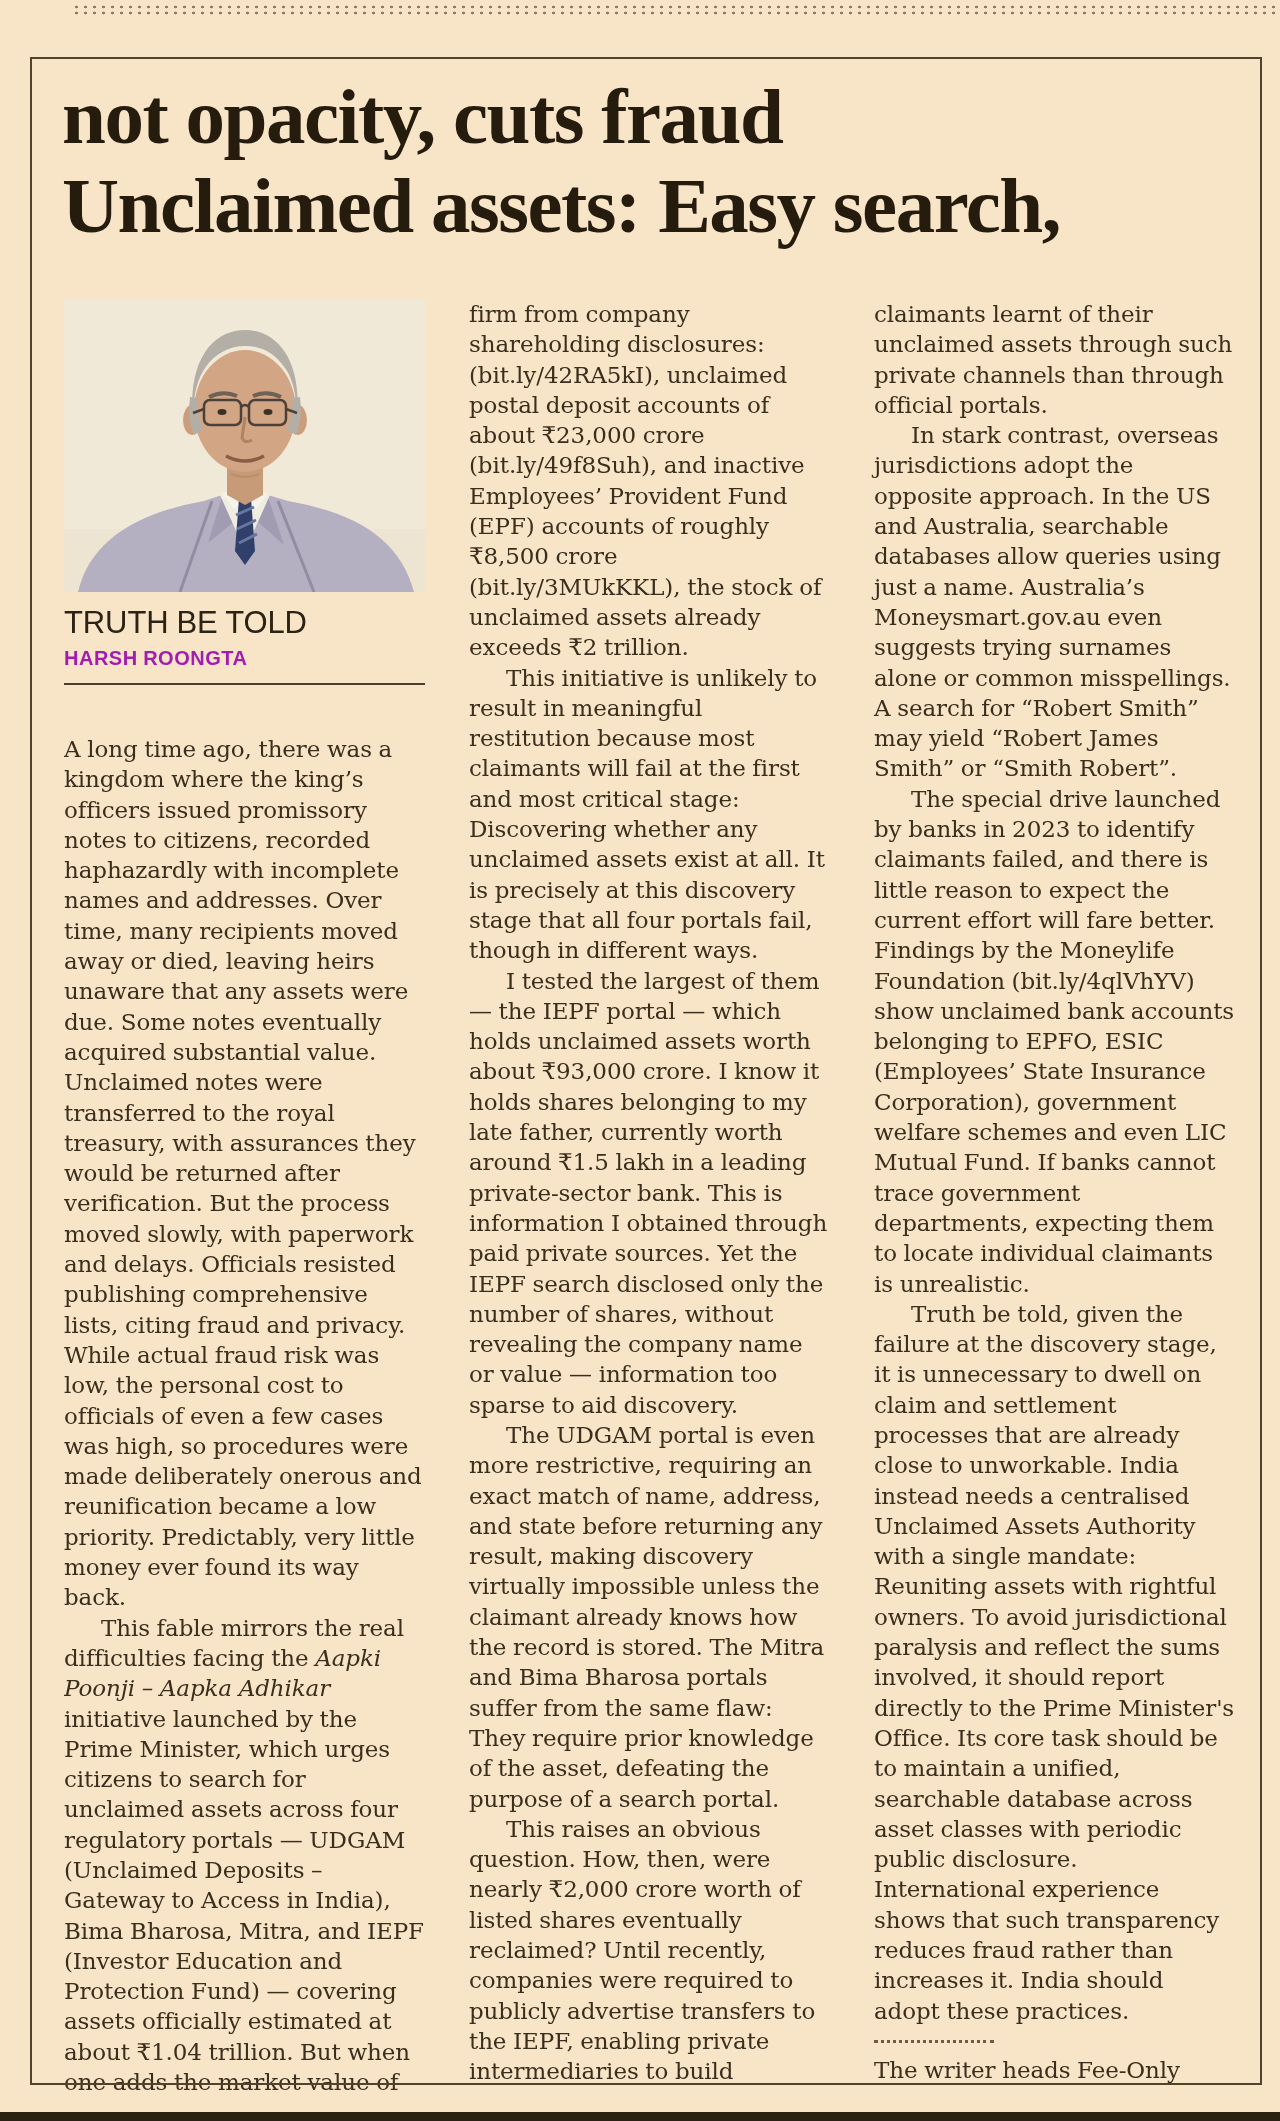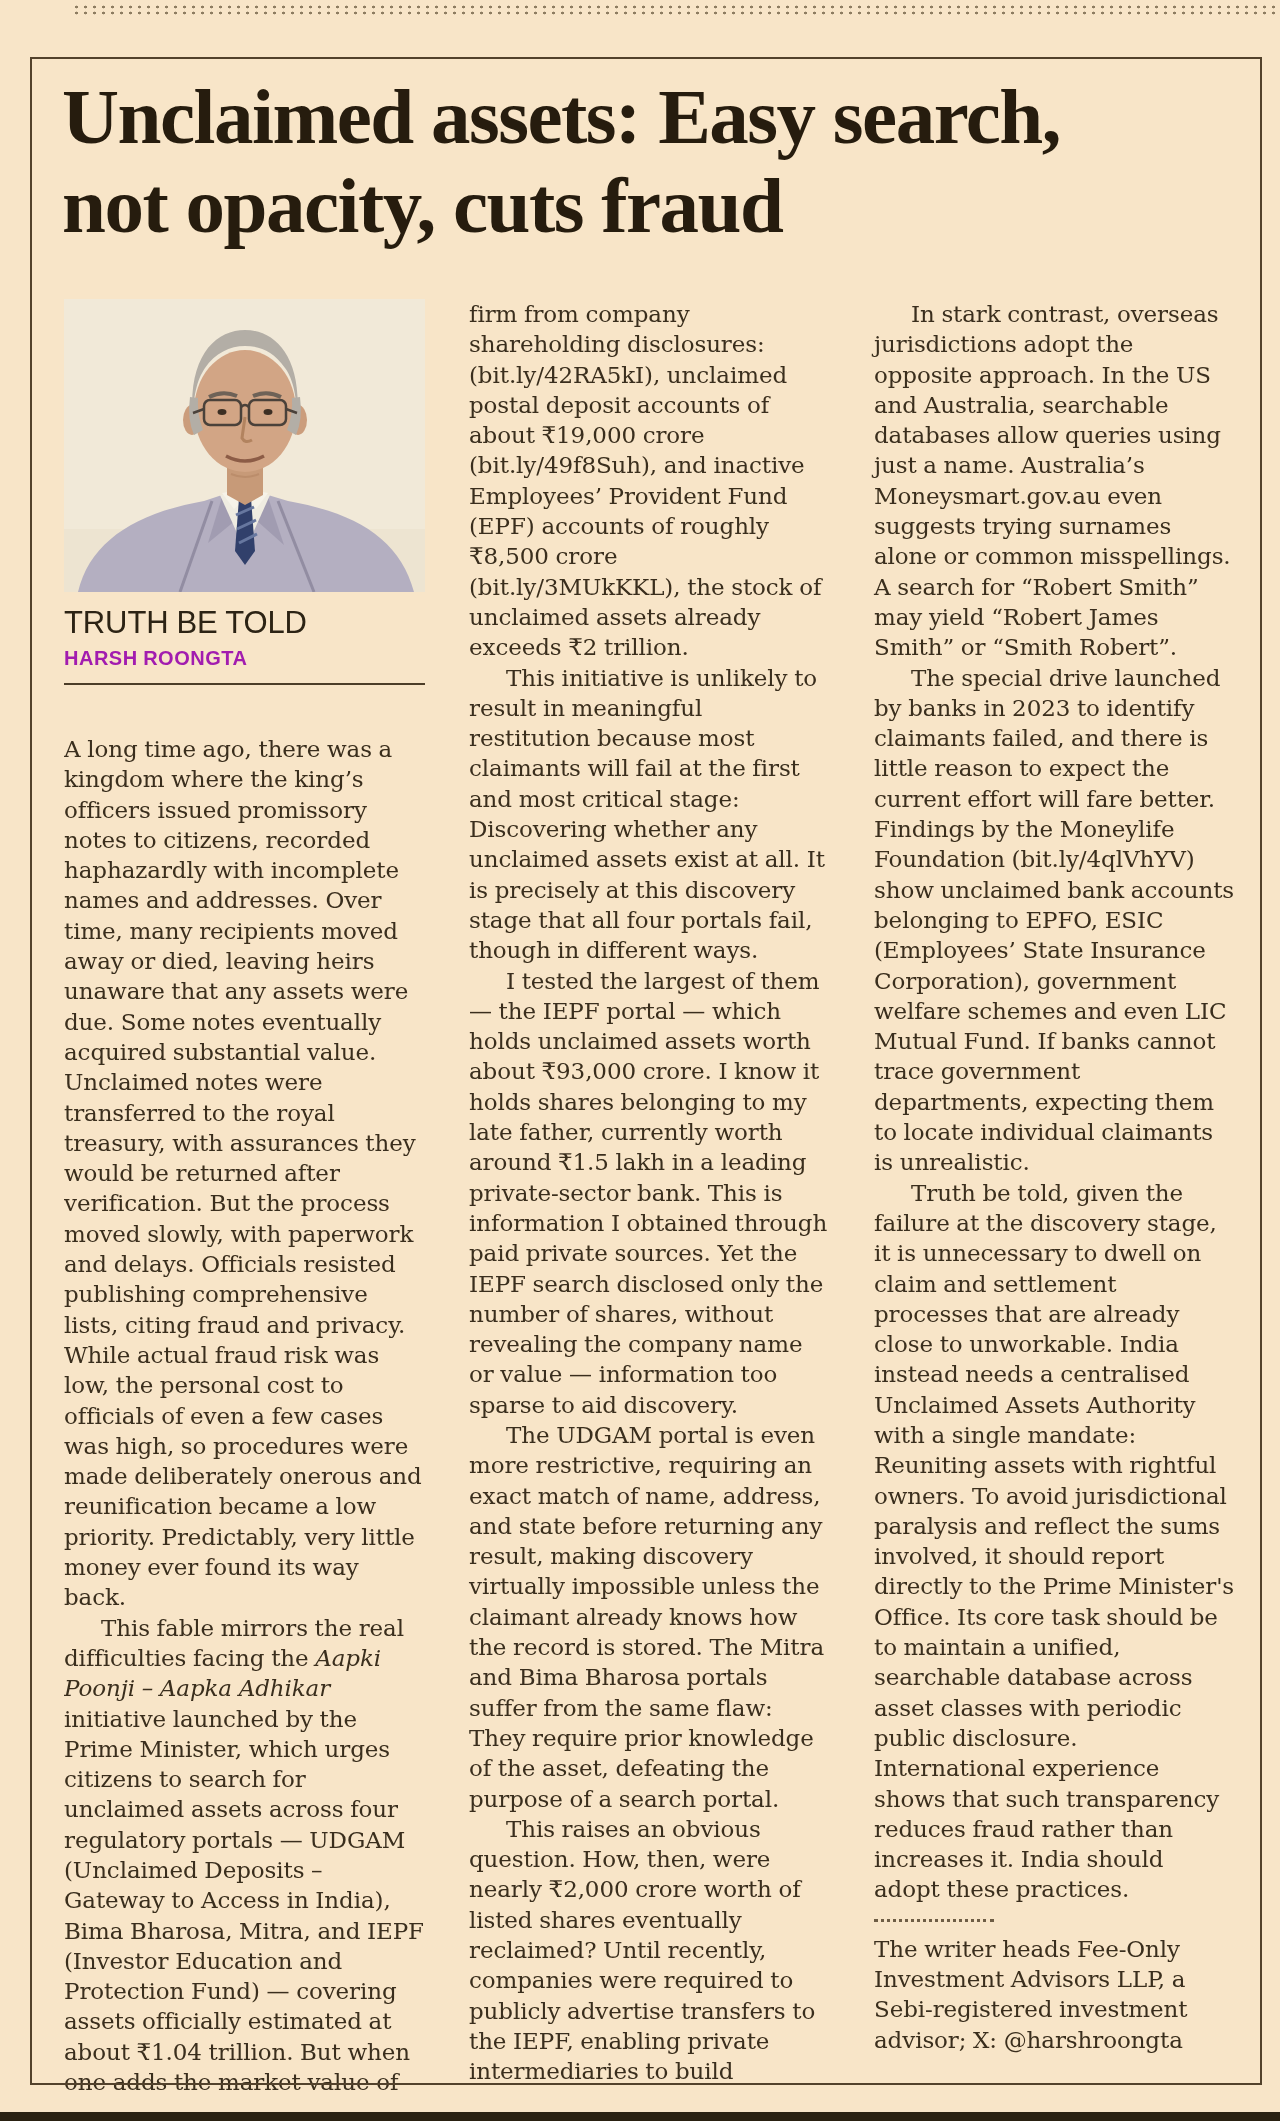--- a/index.html
+++ b/index.html
@@ -51,22 +51,22 @@
 <body>
 
 <div class="sheet">
 
   <div class="perforation"></div>
   <div class="frame-top"></div>
   <div class="frame-left"></div>
   <div class="frame-right"></div>
 
   <h1 class="headline">
+      <span class="hl">not opacity, cuts fraud</span>
       <span class="hl">Unclaimed assets: Easy search,</span>
-      <span class="hl">not opacity, cuts fraud</span>
     </h1>
 
   <div class="columns">
 
     <div class="col">
       <div class="photo">
         <svg viewBox="0 0 361 293" preserveAspectRatio="none">
           <rect width="361" height="293" fill="#f1e9d8"></rect>
           <rect y="230" width="361" height="63" fill="#ede4d1"></rect>
 
@@ -112,28 +112,29 @@
         </svg>
       </div>
       <div class="kicker-title">TRUTH BE TOLD</div>
       <div class="kicker-author">HARSH ROONGTA</div>
       <div class="kicker-rule"></div>
       <p class="first">A long time ago, there was a kingdom where the king’s officers issued promissory notes to citizens, recorded haphazardly with incomplete names and addresses. Over time, many recipients moved away or died, leaving heirs unaware that any assets were due. Some notes eventually acquired substantial value. Unclaimed notes were transferred to the royal treasury, with assurances they would be returned after verification. But the process moved slowly, with paperwork and delays. Officials resisted publishing comprehensive lists, citing fraud and privacy. While actual fraud risk was low, the personal cost to officials of even a few cases was high, so procedures were made deliberately onerous and reunification became a low priority. Predictably, very little money ever found its way back.</p>
       <p class="indent"><span>This fable mirrors the real difficulties facing the </span><em>Aapki Poonji – Aapka Adhikar</em><span> initiative launched by the Prime Minister, which urges citizens to search for unclaimed assets across four regulatory portals — UDGAM (Unclaimed Deposits – Gateway to Access in India), Bima Bharosa, Mitra, and IEPF (Investor Education and Protection Fund) — covering assets officially estimated at about ₹1.04 trillion. But when one adds the market value of listed shares transferred to the IEPF (around ₹84,000 crore, painstakingly compiled by our</span></p>
     </div>
 
     <div class="col">
-      <p>firm from company shareholding disclosures: (bit.ly/42RA5kI), unclaimed postal deposit accounts of about ₹19,000 crore (bit.ly/49f8Suh), and inactive Employees’ Provident Fund (EPF) accounts of roughly ₹8,500 crore (bit.ly/3MUkKKL), the stock of unclaimed assets already exceeds ₹2 trillion.</p>
+      <p>firm from company shareholding disclosures: (bit.ly/42RA5kI), unclaimed postal deposit accounts of about ₹23,000 crore (bit.ly/49f8Suh), and inactive Employees’ Provident Fund (EPF) accounts of roughly ₹8,500 crore (bit.ly/3MUkKKL), the stock of unclaimed assets already exceeds ₹2 trillion.</p>
       <p class="indent">This initiative is unlikely to result in meaningful restitution because most claimants will fail at the first and most critical stage: Discovering whether any unclaimed assets exist at all. It is precisely at this discovery stage that all four portals fail, though in different ways.</p>
       <p class="indent">I tested the largest of them — the IEPF portal — which holds unclaimed assets worth about ₹93,000 crore. I know it holds shares belonging to my late father, currently worth around ₹1.5 lakh in a leading private-sector bank. This is information I obtained through paid private sources. Yet the IEPF search disclosed only the number of shares, without revealing the company name or value — information too sparse to aid discovery.</p>
       <p class="indent">The UDGAM portal is even more restrictive, requiring an exact match of name, address, and state before returning any result, making discovery virtually impossible unless the claimant already knows how the record is stored. The Mitra and Bima Bharosa portals suffer from the same flaw: They require prior knowledge of the asset, defeating the purpose of a search portal.</p>
       <p class="indent">This raises an obvious question. How, then, were nearly ₹2,000 crore worth of listed shares eventually reclaimed? Until recently, companies were required to publicly advertise transfers to the IEPF, enabling private intermediaries to build searchable databases and proactively contact owners, often for a fee. It is far more likely that, like me, most successful</p>
     </div>
 
     <div class="col">
+      <p>claimants learnt of their unclaimed assets through such private channels than through official portals.</p>
       <p class="indent">In stark contrast, overseas jurisdictions adopt the opposite approach. In the US and Australia, searchable databases allow queries using just a name. Australia’s Moneysmart.gov.au even suggests trying surnames alone or common misspellings. A search for “Robert Smith” may yield “Robert James Smith” or “Smith Robert”.</p>
       <p class="indent">The special drive launched by banks in 2023 to identify claimants failed, and there is little reason to expect the current effort will fare better. Findings by the Moneylife Foundation (bit.ly/4qlVhYV) show unclaimed bank accounts belonging to EPFO, ESIC (Employees’ State Insurance Corporation), government welfare schemes and even LIC Mutual Fund. If banks cannot trace government departments, expecting them to locate individual claimants is unrealistic.</p>
       <p class="indent">Truth be told, given the failure at the discovery stage, it is unnecessary to dwell on claim and settlement processes that are already close to unworkable. India instead needs a centralised Unclaimed Assets Authority with a single mandate: Reuniting assets with rightful owners. To avoid jurisdictional paralysis and reflect the sums involved, it should report directly to the Prime Minister's Office. Its core task should be to maintain a unified, searchable database across asset classes with periodic public disclosure. International experience shows that such transparency reduces fraud rather than increases it. India should adopt these practices.</p>
       <div class="footer-sep"></div>
       <p>The writer heads Fee-Only Investment Advisors LLP, a Sebi-registered investment advisor; X: @harshroongta</p>
     </div>
 
   </div>
 
   <div class="bottom-thin"></div>

